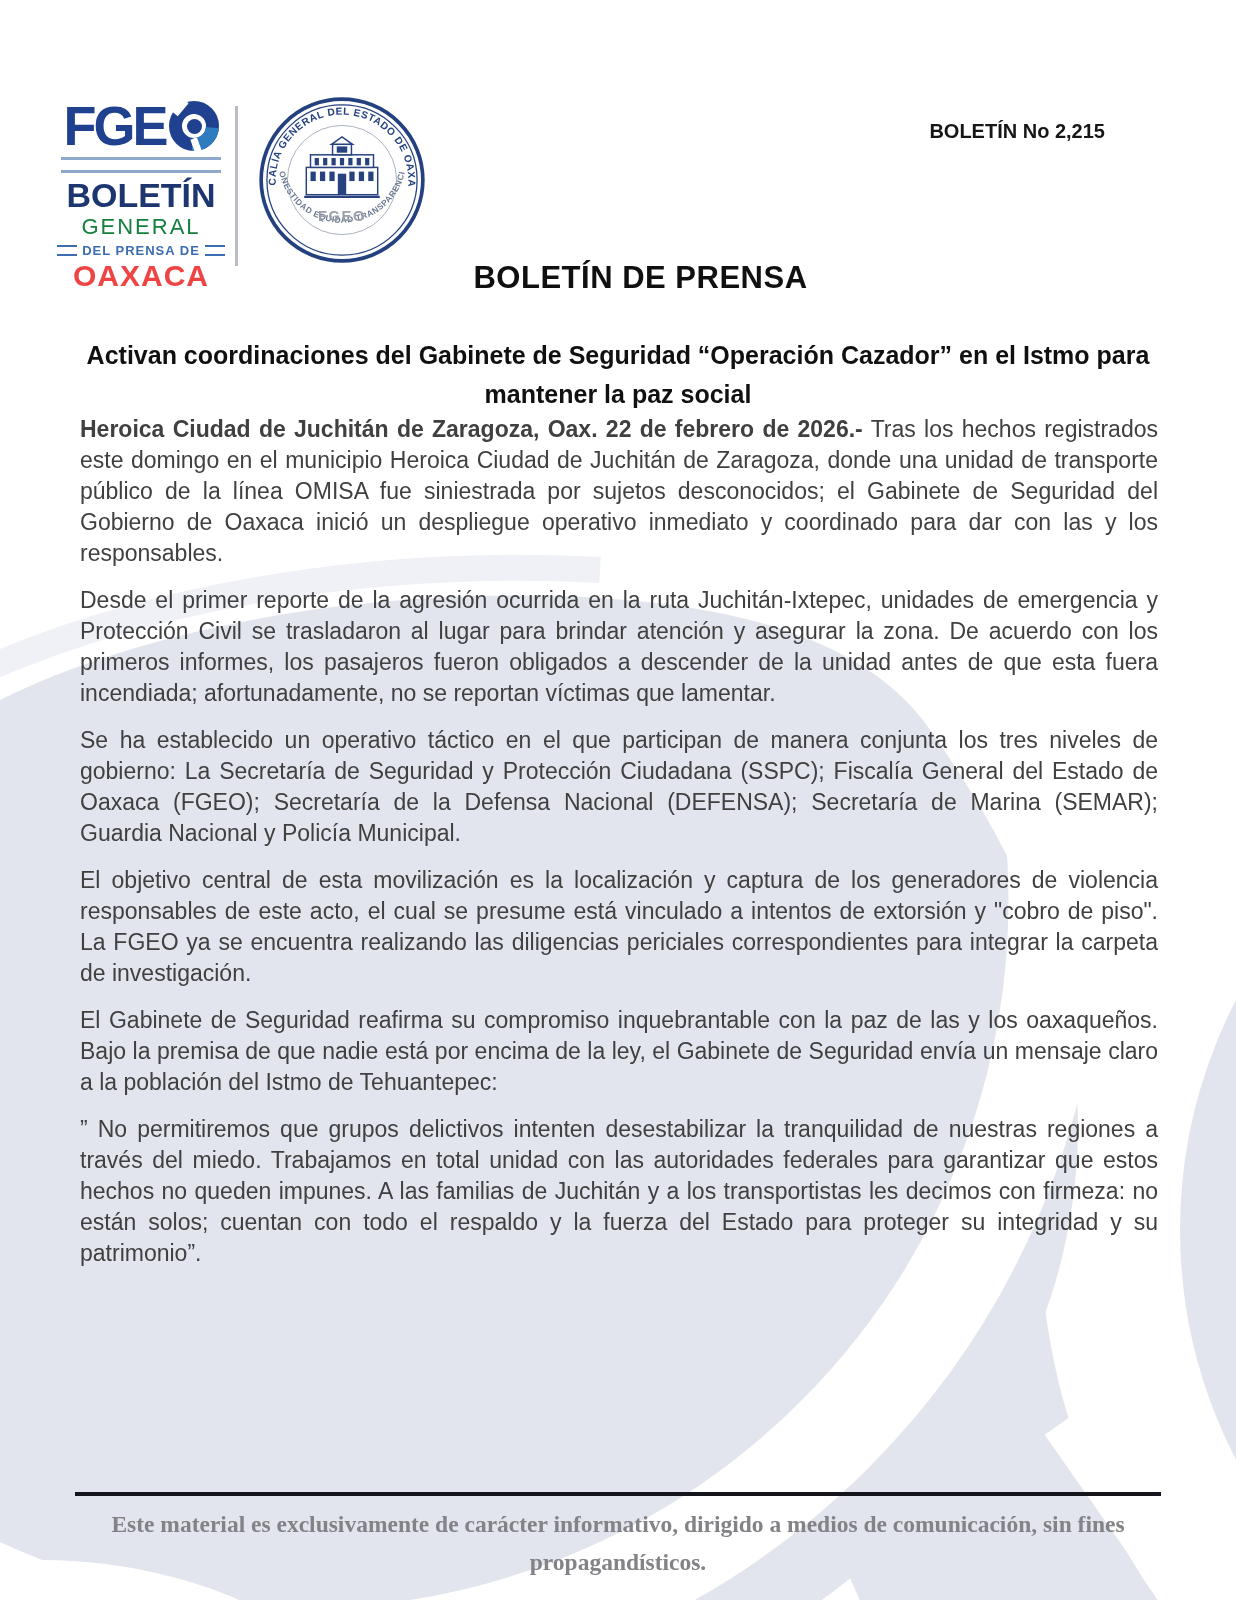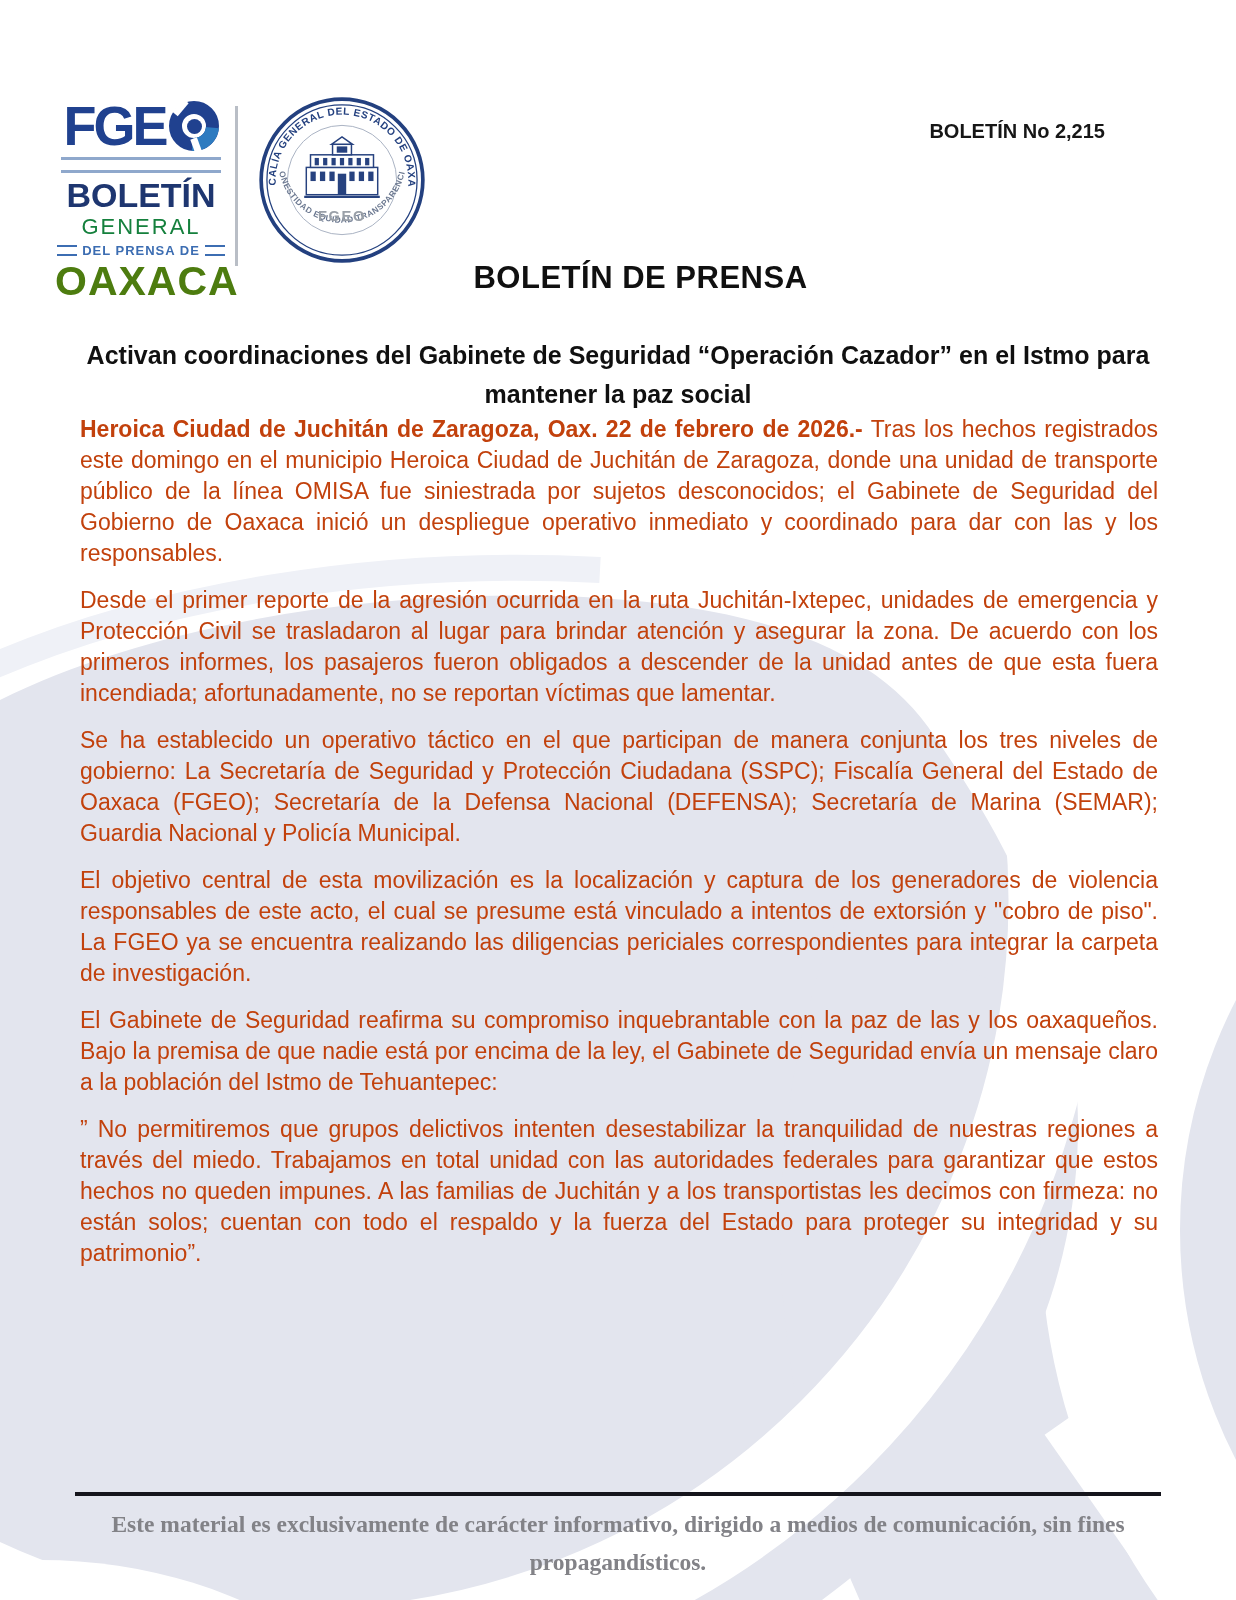--- a/index.html
+++ b/index.html
@@ -26,31 +26,31 @@
   .o-seg{position:absolute;inset:0;border:13px solid transparent;border-bottom-color:#2e7bc0;border-radius:50%;box-sizing:border-box;transform:rotate(-40deg);}
   .o-gap{position:absolute;width:7px;height:17px;background:#fff;}
   .o-gap.g1{top:-2px;left:8px;transform:rotate(40deg);}
   .o-gap.g2{bottom:-4px;left:24px;transform:rotate(-20deg);}
   .o-dot{position:absolute;width:15px;height:15px;border-radius:50%;background:#20418f;top:18px;left:18px;}
   .logo-rules{height:10px;margin:3px 6px 5px 6px;border-top:3px solid #8fa8cc;border-bottom:3px solid #8fa8cc;}
   .logo-l1{font-size:34px;font-weight:800;color:#1e3670;letter-spacing:0;}
   .logo-l2{font-size:22px;font-weight:400;color:#15803d;letter-spacing:2px;margin-top:4px;}
   .logo-l3{display:flex;align-items:center;gap:5px;margin:6px 2px 4px 2px;color:#3c6db2;font-size:13px;font-weight:800;letter-spacing:1px;white-space:nowrap;}
   .logo-l3:before,.logo-l3:after{content:"";flex:1;height:7px;border-top:2px solid #3c6db2;border-bottom:2px solid #3c6db2;}
-  .logo-l4{font-size:41px;font-weight:800;color:#4d7c0f;letter-spacing:1px;}
+  .logo-l4{font-size:30px;font-weight:800;color:#ef4444;letter-spacing:1px;}
   .header-divider{position:absolute;left:235px;top:58px;width:3px;height:160px;background:#b9bec6;}
   .seal{position:absolute;left:258px;top:48px;}
   .bulletin-no{position:absolute;top:72px;right:131px;font-size:20px;font-weight:bold;color:#161616;}
 
   
   .doc-title{position:absolute;top:212px;left:0;right:0;text-align:center;font-size:31px;font-weight:bold;color:#101010;letter-spacing:0.5px;padding-left:45px;}
   .headline{position:absolute;top:288px;left:50%;transform:translateX(-50%);width:1070px;text-align:center;font-size:25px;font-weight:bold;line-height:39px;color:#101010;}
 
   
-  .body-text{position:absolute;top:366px;left:80px;right:78px;font-size:23px;line-height:31px;text-align:justify;color:#c2410c;}
+  .body-text{position:absolute;top:366px;left:80px;right:78px;font-size:23px;line-height:31px;text-align:justify;color:#404040;}
   .body-text p{margin:0 0 16px 0;}
   .body-text strong{font-weight:bold;}
   .body-text strong:empty{display:none;}
 
   
   .footer-rule{position:absolute;top:1444px;left:75px;width:1086px;height:4px;background:#15151c;}
   .footer-note{position:absolute;top:1457px;left:50%;transform:translateX(-50%);width:1030px;text-align:center;
     font-family:Liberation Serif, serif;font-weight:bold;font-size:23.5px;line-height:38px;color:#828287;}
 </style>
 </head>

